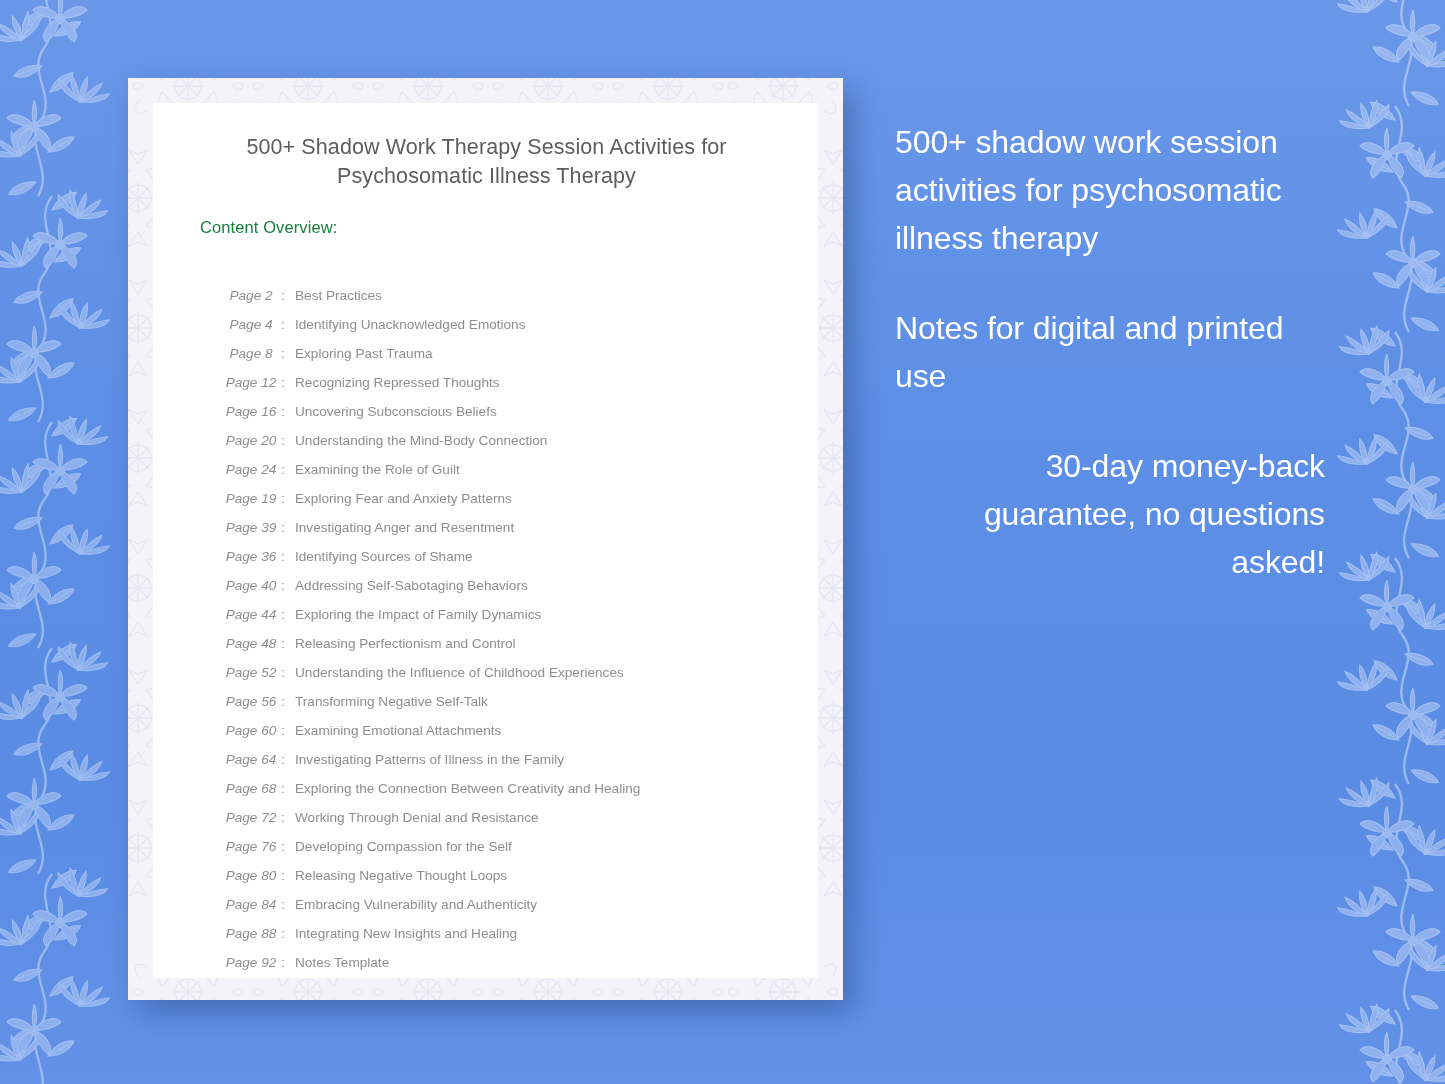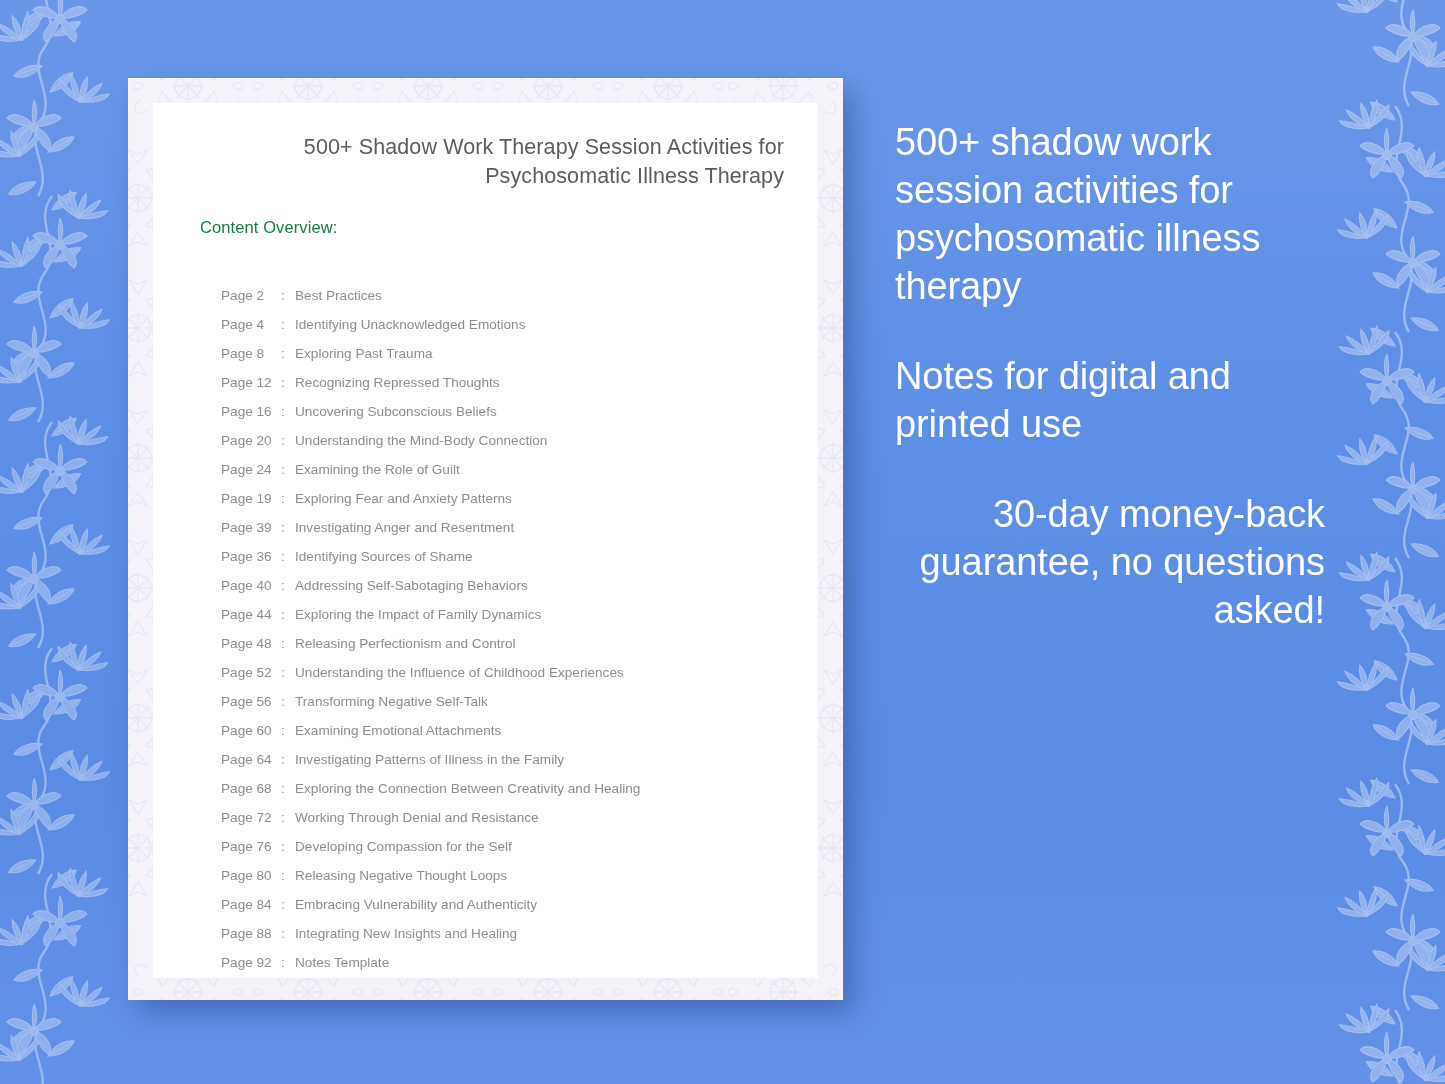--- a/index.html
+++ b/index.html
@@ -31,42 +31,42 @@
   }
   .card-watermark{position:absolute;inset:0;opacity:.5;pointer-events:none;}
   .card-watermark svg{display:block;width:100%;height:100%;}
   .page{
     position:absolute;left:25px;top:25px;width:665px;height:875px;
     background:#ffffff;overflow:hidden;
   }
 
   .doc-title{
     position:absolute;left:36px;top:30px;width:595px;
-    text-align:right;
+    text-align:center;
     font-size:21.5px;line-height:29px;
     color:#5d5d5d;font-weight:400;letter-spacing:.1px;
   }
   .overview-label{
     position:absolute;left:47px;top:115px;
     font-size:16.5px;color:#15803d;letter-spacing:.1px;
   }
   .toc{position:absolute;left:68px;top:150px;width:585px;}
   .toc-row{
     display:flex;align-items:baseline;
     font-size:13.6px;line-height:14px;color:#8e8e8e;
     height:29px;white-space:nowrap;
   }
-  .toc-pagelabel{display:inline-block;width:60px;text-align:left;}
+  .toc-pagelabel{display:inline-block;width:60px;text-align:center;font-style:italic;}
   .toc-colon{display:inline-block;width:9px;}
   .toc-title{display:inline-block;padding-left:5px;margin-top:36px;}
 
   
   .promo{position:absolute;left:895px;top:118px;width:430px;}
   .promo-block{
-    color:#ffffff;font-size:38px;line-height:48px;
+    color:#ffffff;font-size:32px;line-height:48px;
     font-weight:400;letter-spacing:-.1px;
     margin-bottom:42px;
   }
   .promo-block:last-child{margin-bottom:0;text-align:right;}
 </style>
 </head>
 <body>
 
 <div id="stage">
 

